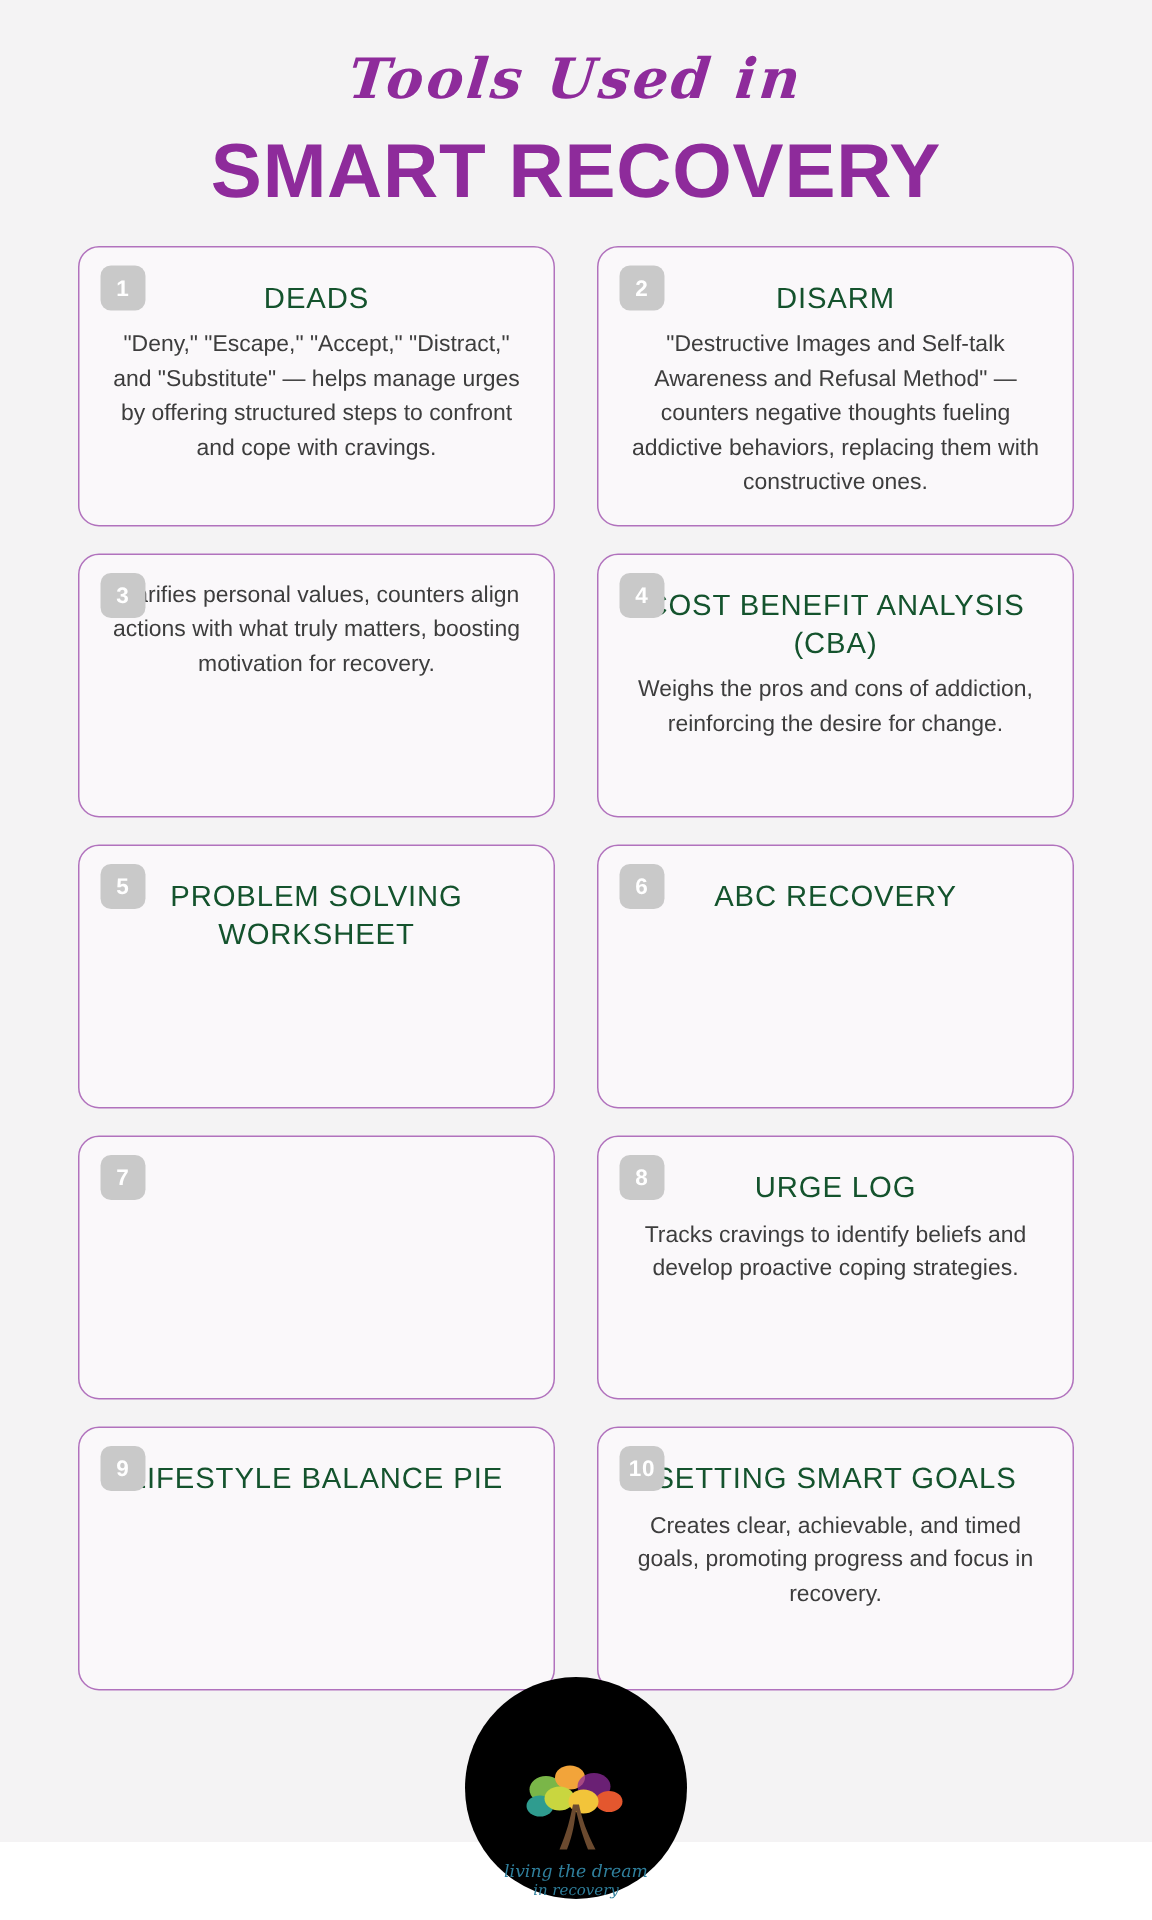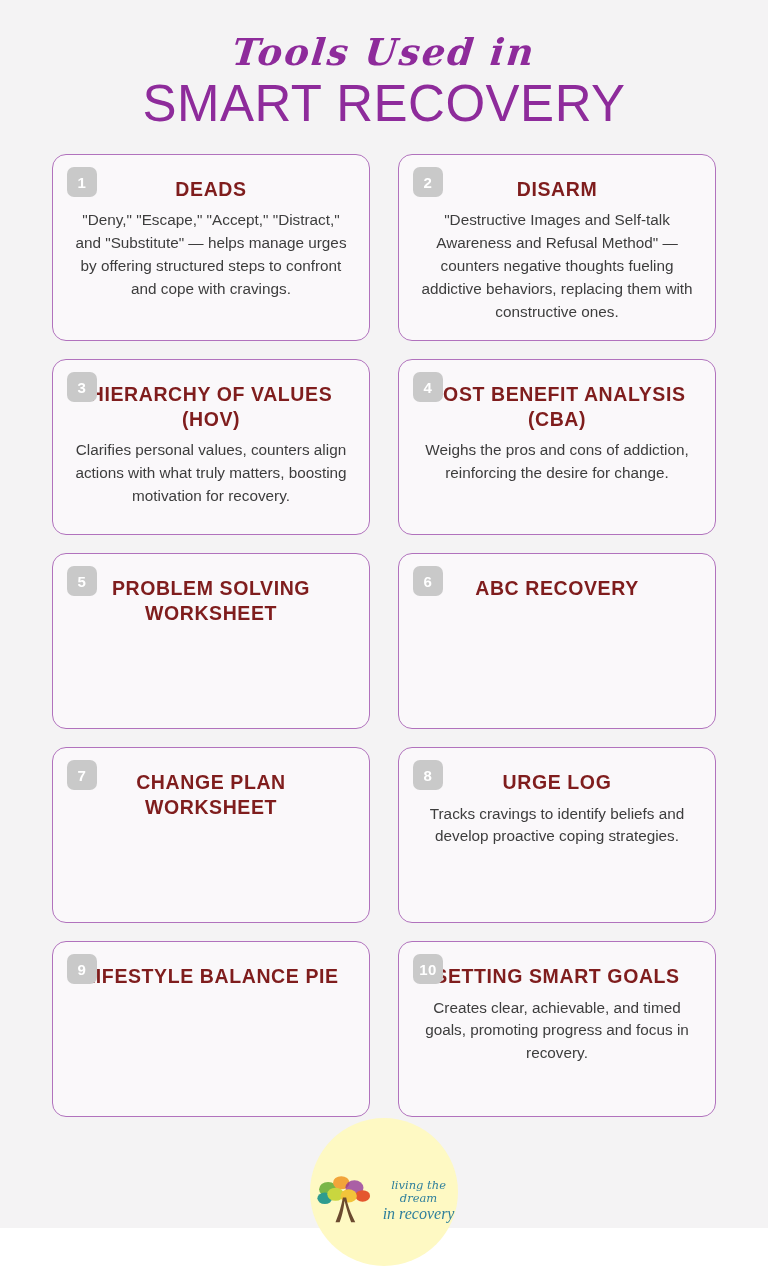--- a/index.html
+++ b/index.html
@@ -32,25 +32,25 @@
     font-weight: bold;
     font-size: 37px;
     color: #8e2b9b;
     letter-spacing: 2px;
     line-height: 1;
     margin: 0 0 4px 0;
     transform: skewX(-6deg);
   }
   .main-title {
     font-family: "Liberation Sans", sans-serif;
-    font-weight: normal;
+    font-weight: bold;
     font-size: 51px;
     letter-spacing: 0.5px;
     color: #8e2b9b;
-    margin: 4px;
+    margin: 14px;
     line-height: 1.12;
   }
 
   
   .grid {
     margin: 22px auto 0 auto;
     width: 664px;
     display: grid;
     grid-template-columns: 318px 318px;
     column-gap: 28px;
@@ -78,22 +78,22 @@
     color: #ffffff;
     border-radius: 7px;
     font-weight: bold;
     font-size: 15px;
     display: flex;
     align-items: center;
     justify-content: center;
     letter-spacing: 0.5px;
   }
   .card-title {
-    color: #7f1d1d;
-    font-weight: bold;
+    color: #14532d;
+    font-weight: normal;
     font-size: 19.5px;
     letter-spacing: 0.6px;
     text-align: center;
     line-height: 1.25;
     margin: 6px 0 8px 0;
     padding: 0 8px;
   }
   .card-body {
     color: #3d3d3d;
     font-size: 15.3px;
@@ -122,41 +122,41 @@
     height: 52px;
     background: #ffffff;
   }
   .logo-circle {
     position: absolute;
     left: 50%;
     transform: translateX(-50%);
     bottom: 14px;
     width: 148px;
     height: 148px;
-    background: #fef9c3;
+    background: #000000;
     border-radius: 50%;
     display: flex;
-    flex-direction: row;
+    flex-direction: column;
     align-items: center;
     justify-content: flex-end;
     padding-top: 16px;
     box-sizing: border-box;
   }
   .logo-tree { width: 84px; height: 66px; }
   .logo-text {
     font-family: "DejaVu Serif", serif;
     font-style: italic;
     color: #2f7f9c;
     font-size: 14px;
     line-height: 1.15;
     text-align: center;
     margin-top: 2px;
   }
   .logo-text .l2 { font-size: 11.5px; display:block; }
-  .logo-text .l3 { font-size: 16px; display:block;font-family:Liberation Serif, serif; }
+  .logo-text .l3 { font-size: 10px; display:block; }
 </style>
 </head>
 <body>
 
 <div class="page">
 
   <div class="header">
     <div class="script-title">Tools Used in</div>
     <h1 class="main-title">SMART RECOVERY</h1>
   </div>
@@ -170,21 +170,20 @@
     </div>
 
     <div class="card">
       <div class="badge">2</div>
       <div class="card-title">DISARM</div>
       <p class="card-body">"Destructive Images and Self-talk Awareness and Refusal Method" — counters negative thoughts fueling addictive behaviors, replacing them with constructive ones.</p>
     </div>
 
     <div class="card tall">
       <div class="badge">3</div>
-      <div class="card-title">HIERARCHY OF VALUES (HOV)</div>
       <p class="card-body">Clarifies personal values, counters align actions with what truly matters, boosting motivation for recovery.</p>
     </div>
 
     <div class="card tall">
       <div class="badge">4</div>
       <div class="card-title">COST BENEFIT ANALYSIS (CBA)</div>
       <p class="card-body">Weighs the pros and cons of addiction, reinforcing the desire for change.</p>
     </div>
 
     <div class="card tall">
@@ -192,21 +191,20 @@
       <div class="card-title">PROBLEM SOLVING WORKSHEET</div>
     </div>
 
     <div class="card tall">
       <div class="badge">6</div>
       <div class="card-title">ABC RECOVERY</div>
     </div>
 
     <div class="card tall">
       <div class="badge">7</div>
-      <div class="card-title">CHANGE PLAN WORKSHEET</div>
     </div>
 
     <div class="card tall">
       <div class="badge">8</div>
       <div class="card-title">URGE LOG</div>
       <p class="card-body">Tracks cravings to identify beliefs and develop proactive coping strategies.</p>
     </div>
 
     <div class="card tall">
       <div class="badge">9</div>

